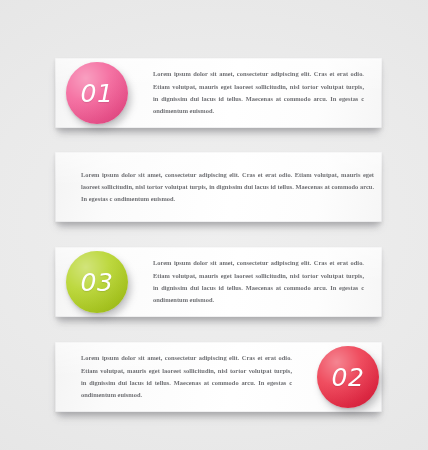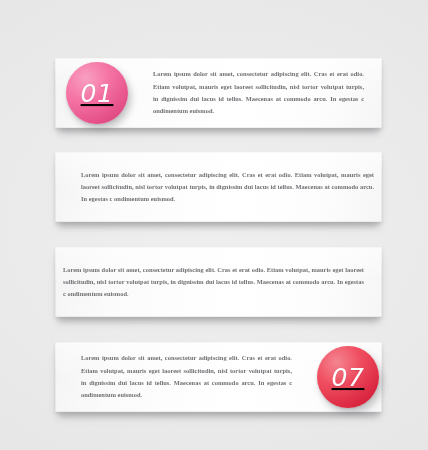--- a/index.html
+++ b/index.html
@@ -79,21 +79,20 @@
     width: 62px;
     height: 62px;
     border-radius: 50%;
     display: flex;
     align-items: center;
     justify-content: center;
     position: relative;
     box-shadow:
       3px 5px 7px rgba(110,110,115,0.38),
       0 1px 2px rgba(100,100,105,0.22);
-    text-decoration: underline;
   }
   .badge::before {
     content: "";
     position: absolute;
     inset: 0;
     border-radius: 50%;
     background: radial-gradient(circle at 32% 26%, rgba(255,255,255,0.38) 0%, rgba(255,255,255,0.10) 38%, rgba(0,0,0,0.045) 72%, rgba(0,0,0,0.13) 100%);
     pointer-events: none;
   }
 
@@ -163,32 +162,37 @@
     <div class="panel-inner layout-right">
       <div class="text-slot">
         <p class="body-text">Lorem ipsum dolor sit amet, consectetur adipiscing elit. Cras et erat odio. Etiam volutpat, mauris eget laoreet sollicitudin, nisl tortor volutpat turpis, in dignissim dui lacus id tellus. Maecenas at commodo arcu. In egestas c ondimentum euismod.</p>
       </div>
     </div>
   </div>
 
   <div class="panel panel-3">
     <div class="panel-gloss"></div>
     <div class="panel-inner layout-left">
+      <div class="badge-slot">
+        <div class="badge" style="background: linear-gradient(145deg, rgb(182, 212, 42) 0%, rgb(182, 212, 42) 40%, rgb(166, 197, 28) 100%);">
+          <span class="badge-number">03</span>
+        </div>
+      </div>
       <div class="text-slot">
         <p class="body-text">Lorem ipsum dolor sit amet, consectetur adipiscing elit. Cras et erat odio. Etiam volutpat, mauris eget laoreet sollicitudin, nisl tortor volutpat turpis, in dignissim dui lacus id tellus. Maecenas at commodo arcu. In egestas c ondimentum euismod.</p>
       </div>
     </div>
   </div>
 
   <div class="panel panel-4">
     <div class="panel-gloss"></div>
     <div class="panel-inner layout-right">
       <div class="badge-slot">
         <div class="badge" style="background: linear-gradient(145deg, rgb(238, 58, 78) 0%, rgb(238, 58, 78) 40%, rgb(224, 33, 64) 100%);">
-          <span class="badge-number">07</span>
+          <span class="badge-number">02</span>
         </div>
       </div>
       <div class="text-slot">
         <p class="body-text">Lorem ipsum dolor sit amet, consectetur adipiscing elit. Cras et erat odio. Etiam volutpat, mauris eget laoreet sollicitudin, nisl tortor volutpat turpis, in dignissim dui lacus id tellus. Maecenas at commodo arcu. In egestas c ondimentum euismod.</p>
       </div>
     </div>
   </div>
 
 </div>
 

